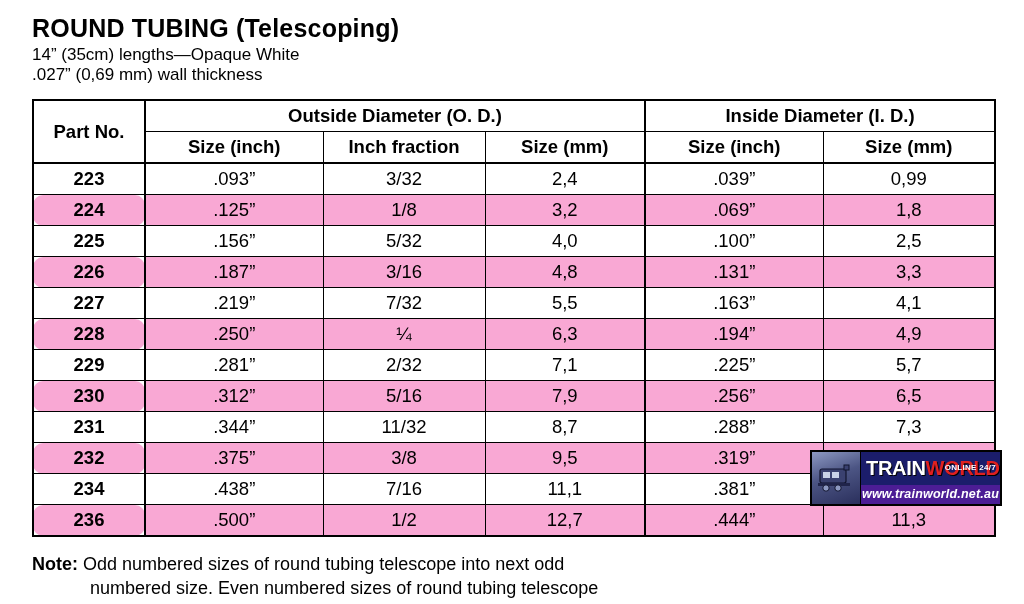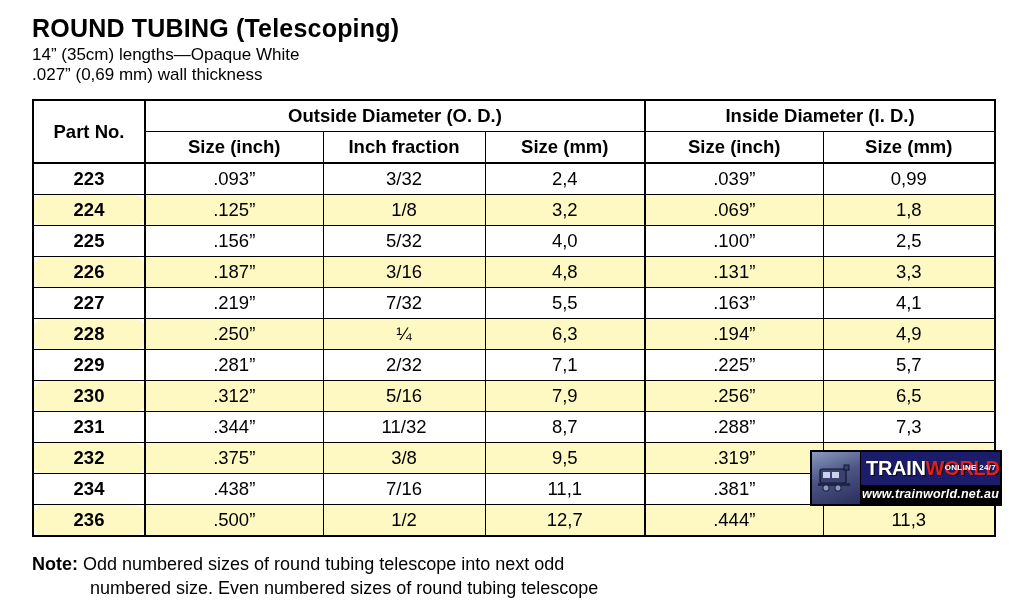--- a/index.html
+++ b/index.html
@@ -65,21 +65,21 @@
   .hdr-sub th {
     height: 30px;
     font-size: 18.5px;
   }
   th.partno {
     font-size: 19px;
   }
   .thick-right { border-right: 2.5px solid #000 !important; }
 
   tbody tr.alt td {
-    background: #fef9c3;
+    background: #f9a8d4;
   }
   tbody td.part {
     font-weight: bold;
     border-radius: 10px;
   }
   tbody tr:first-child td {
     border-top: 2.5px solid #000;
   }
 
   
@@ -151,21 +151,21 @@
     right: 4px;
     bottom: 12px;
     font-size: 8px;
     color: #ffffff;
     font-weight: bold;
     letter-spacing: 0.3px;
     line-height: 1.1;
     text-align: right;
   }
   .logo-bottom {
-    background: #000000;
+    background: #4c1d95;
     color: #ffffff;
     font-size: 12.5px;
     font-weight: bold;
     text-align: center;
     letter-spacing: 0.2px;
     padding: 2px 0 3px 0;
     font-style: italic;
   }
 </style>
 </head>

